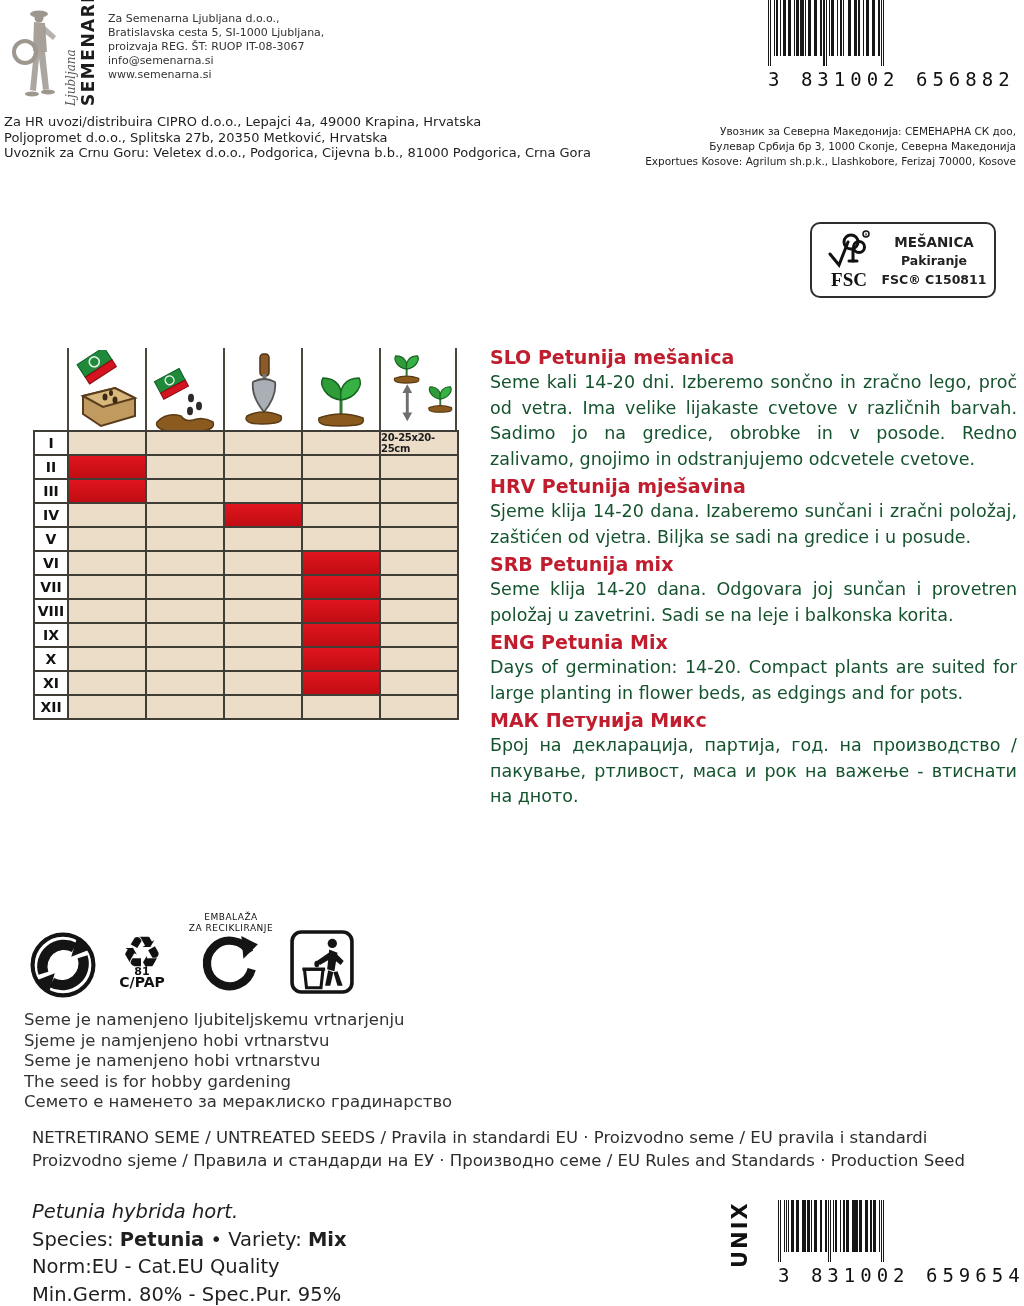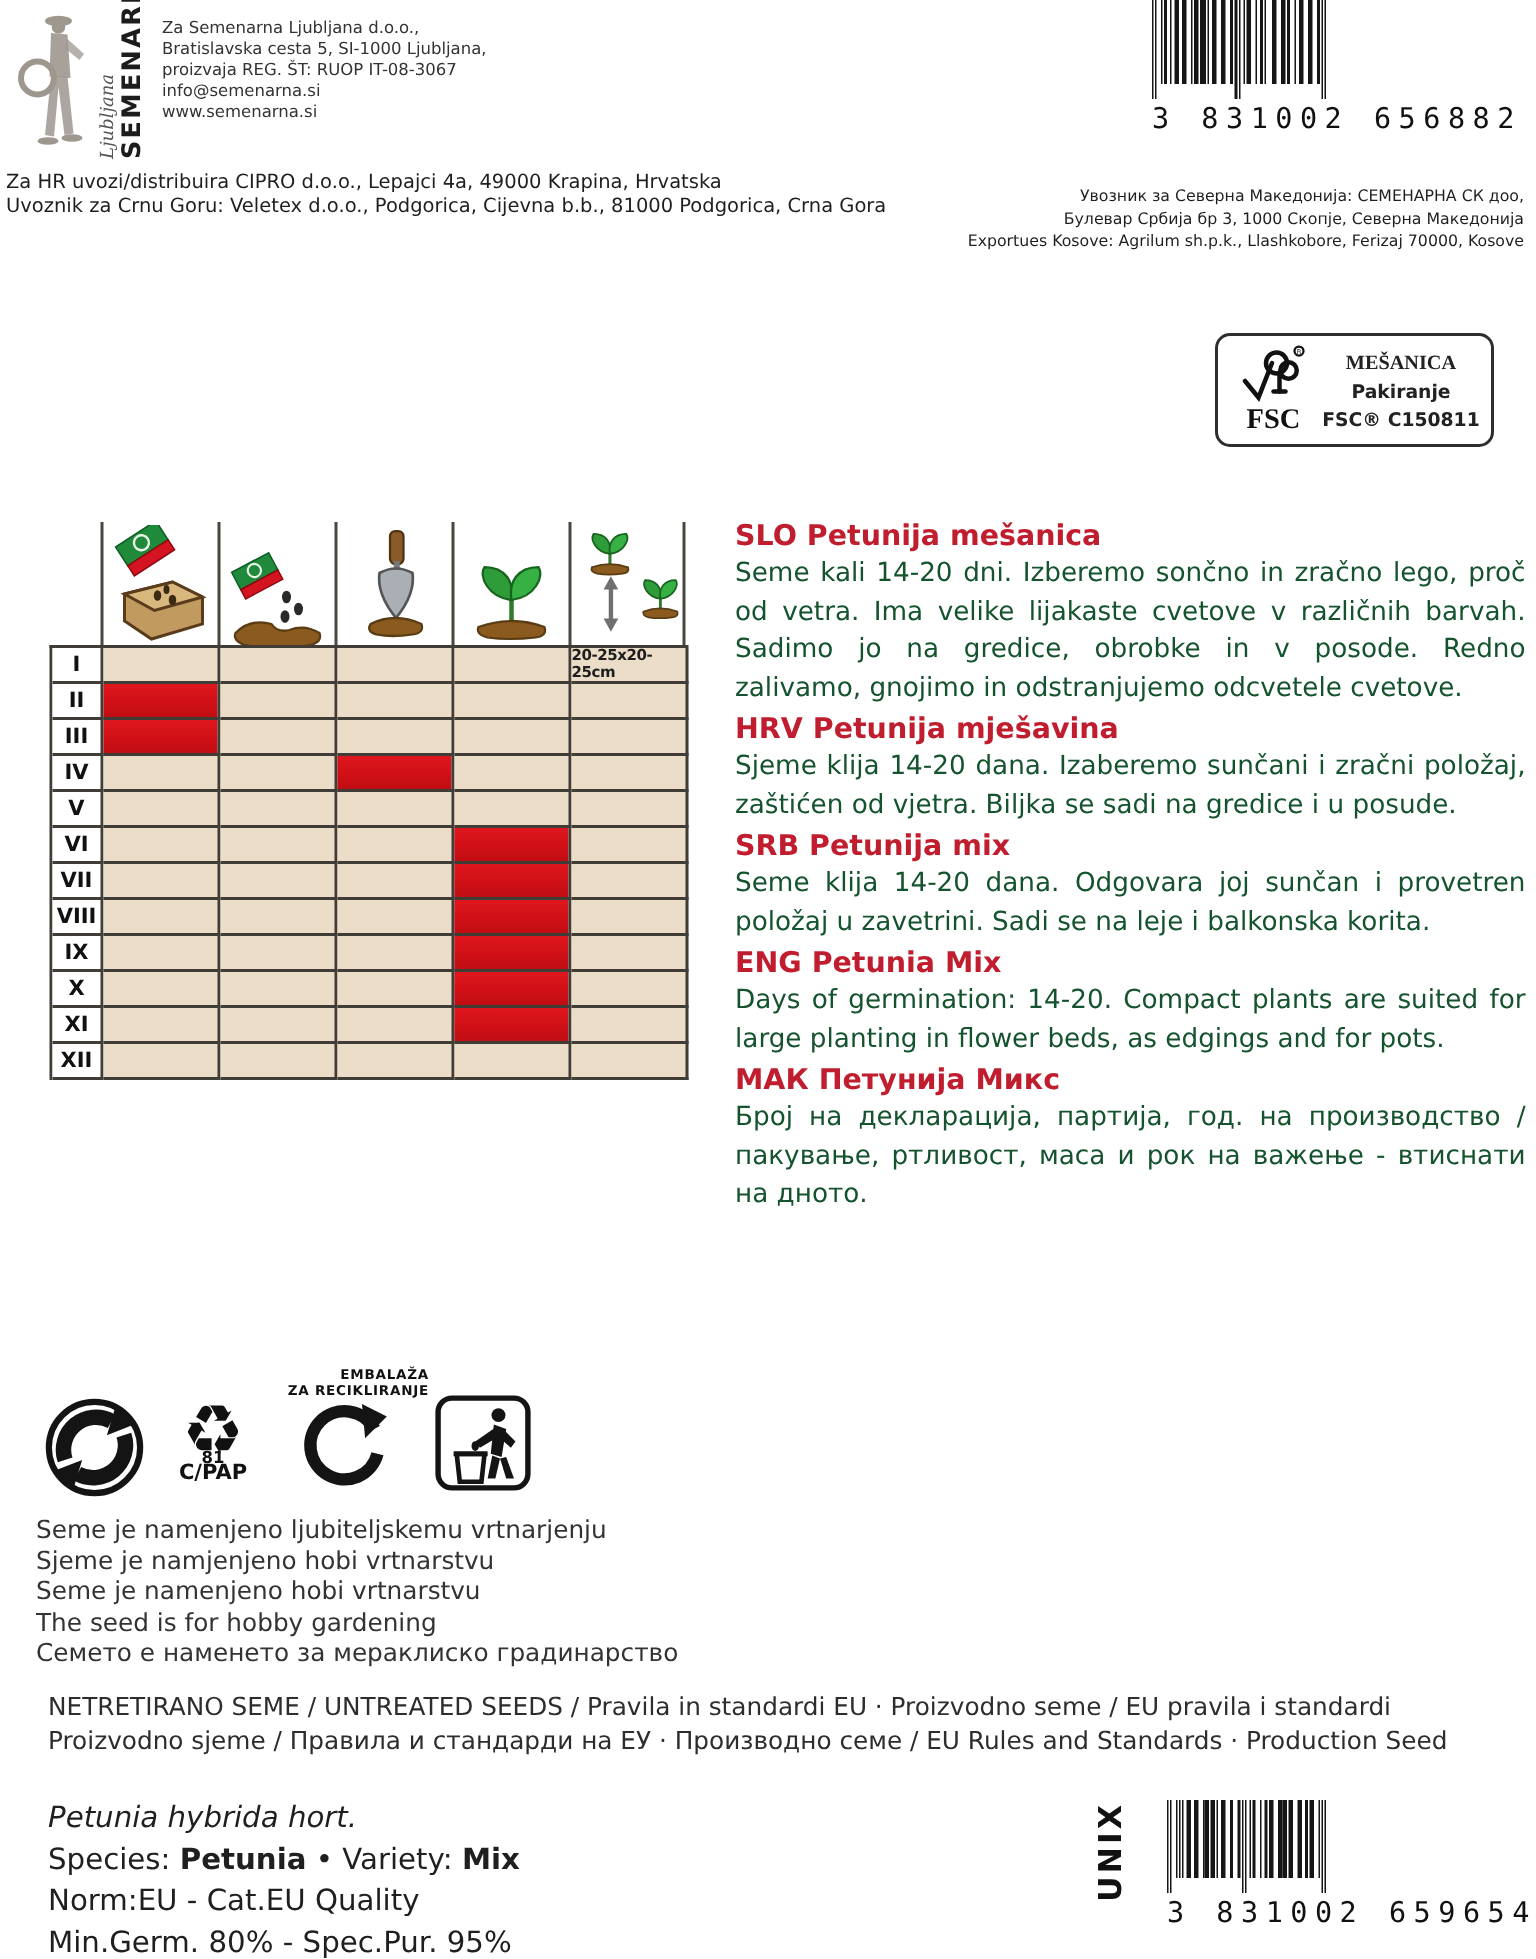--- a/index.html
+++ b/index.html
@@ -32,21 +32,21 @@
   
   .dist-left{position:absolute;left:4px;top:114px;font-size:13px;line-height:15.5px;color:#1f1f1f;}
   .dist-right{position:absolute;right:8px;top:124px;font-size:10.5px;line-height:15px;color:#1f1f1f;text-align:right;}
 
   
   .fsc-box{position:absolute;left:810px;top:222px;width:186px;height:76px;border:2.5px solid #2e2e2e;
            border-radius:10px;display:flex;align-items:center;padding:2px 6px;box-sizing:border-box;background:#fff;}
   .fsc-left{width:62px;display:flex;flex-direction:column;align-items:center;}
   .fsc-left .fsc-word{font-family:"Liberation Serif",serif;font-weight:700;font-size:19px;color:#111;margin-top:-3px;}
   .fsc-right{flex:1;text-align:center;font-weight:700;color:#222;}
-  .fsc-right .l1{font-size:13.5px;font-family:Liberation Serif, serif;}
+  .fsc-right .l1{font-size:13.5px;}
   .fsc-right .l2{font-size:12.5px;margin-top:3px;}
   .fsc-right .l3{font-size:12.5px;margin-top:4px;}
 
   
   .cal-icons{position:absolute;left:67px;top:348px;display:flex;height:82px;}
   .cal-icons .slot{width:78px;box-sizing:border-box;border-left:2px solid #4a473f;
                    display:flex;align-items:flex-end;justify-content:center;position:relative;}
   .cal-icons .slot:last-child{border-right:2px solid #4a473f;}
   .cal-grid{position:absolute;left:33px;top:430px;border-top:2px solid #3f3d36;border-left:2px solid #3f3d36;}
   .cal-row{display:flex;}
@@ -64,21 +64,21 @@
   .desc-body{font-size:17.5px;line-height:25.5px;color:#14532d;text-align:justify;margin:0 0 3px 0;}
 
   
   .recycle-row{position:absolute;left:28px;top:912px;width:300px;height:95px;}
   .green-dot{position:absolute;left:2px;top:20px;}
   .cpap{position:absolute;left:78px;top:18px;width:72px;text-align:center;}
   .cpap .glyph{font-family:"DejaVu Sans",sans-serif;font-size:46px;line-height:46px;color:#111;position:relative;display:inline-block;}
   .cpap .num{position:absolute;left:0;right:0;top:19px;font-size:11px;font-weight:700;color:#111;}
   .cpap .mat{font-size:14px;font-weight:700;color:#111;margin-top:-2px;}
   .embalaza{position:absolute;left:148px;top:0px;width:110px;text-align:center;}
-  .embalaza .cap{font-size:9px;font-weight:700;letter-spacing:.5px;color:#111;line-height:10.5px;text-align:right;}
+  .embalaza .cap{font-size:9px;font-weight:400;letter-spacing:.5px;color:#111;line-height:10.5px;}
   .tidyman{position:absolute;left:262px;top:18px;}
 
   
   .hobby{position:absolute;left:24px;top:1010px;font-size:16.5px;line-height:20.5px;color:#333;}
   .standards{position:absolute;left:32px;top:1126px;font-size:16.5px;line-height:23px;color:#2d2d2d;width:960px;}
   .product{position:absolute;left:32px;top:1198px;font-size:19.5px;line-height:27.5px;color:#1f1f1f;}
   .product .latin{font-style:italic;}
   .product b{font-weight:700;}
 </style>
 </head>
@@ -174,20 +174,21 @@
         <span class="s" style="width: 1.05px; height: 66px;"></span>
         <span class="b" style="width: 1.05px; height: 66px;"></span>
         <span class="s" style="width: 1.05px; height: 66px;"></span>
         <span class="b" style="width: 1.05px; height: 66px;"></span>
       </div>
       <div class="bnum">3 831002 656882</div>
     </div>
 
   <div class="dist-left" id="dist-left">
       <div>Za HR uvozi/distribuira CIPRO d.o.o., Lepajci 4a, 49000 Krapina, Hrvatska</div>
+      <div>Poljopromet d.o.o., Splitska 27b, 20350 Metković, Hrvatska</div>
       <div>Uvoznik za Crnu Goru: Veletex d.o.o., Podgorica, Cijevna b.b., 81000 Podgorica, Crna Gora</div>
     </div>
   <div class="dist-right" id="dist-right">
       <div>Увозник за Северна Македонија: СЕМЕНАРНА СК доо,</div>
       <div>Булевар Србија бр 3, 1000 Скопје, Северна Македонија</div>
       <div>Exportues Kosove: Agrilum sh.p.k., Llashkobore, Ferizaj 70000, Kosove</div>
     </div>
 
   <div class="fsc-box">
     <div class="fsc-left">

